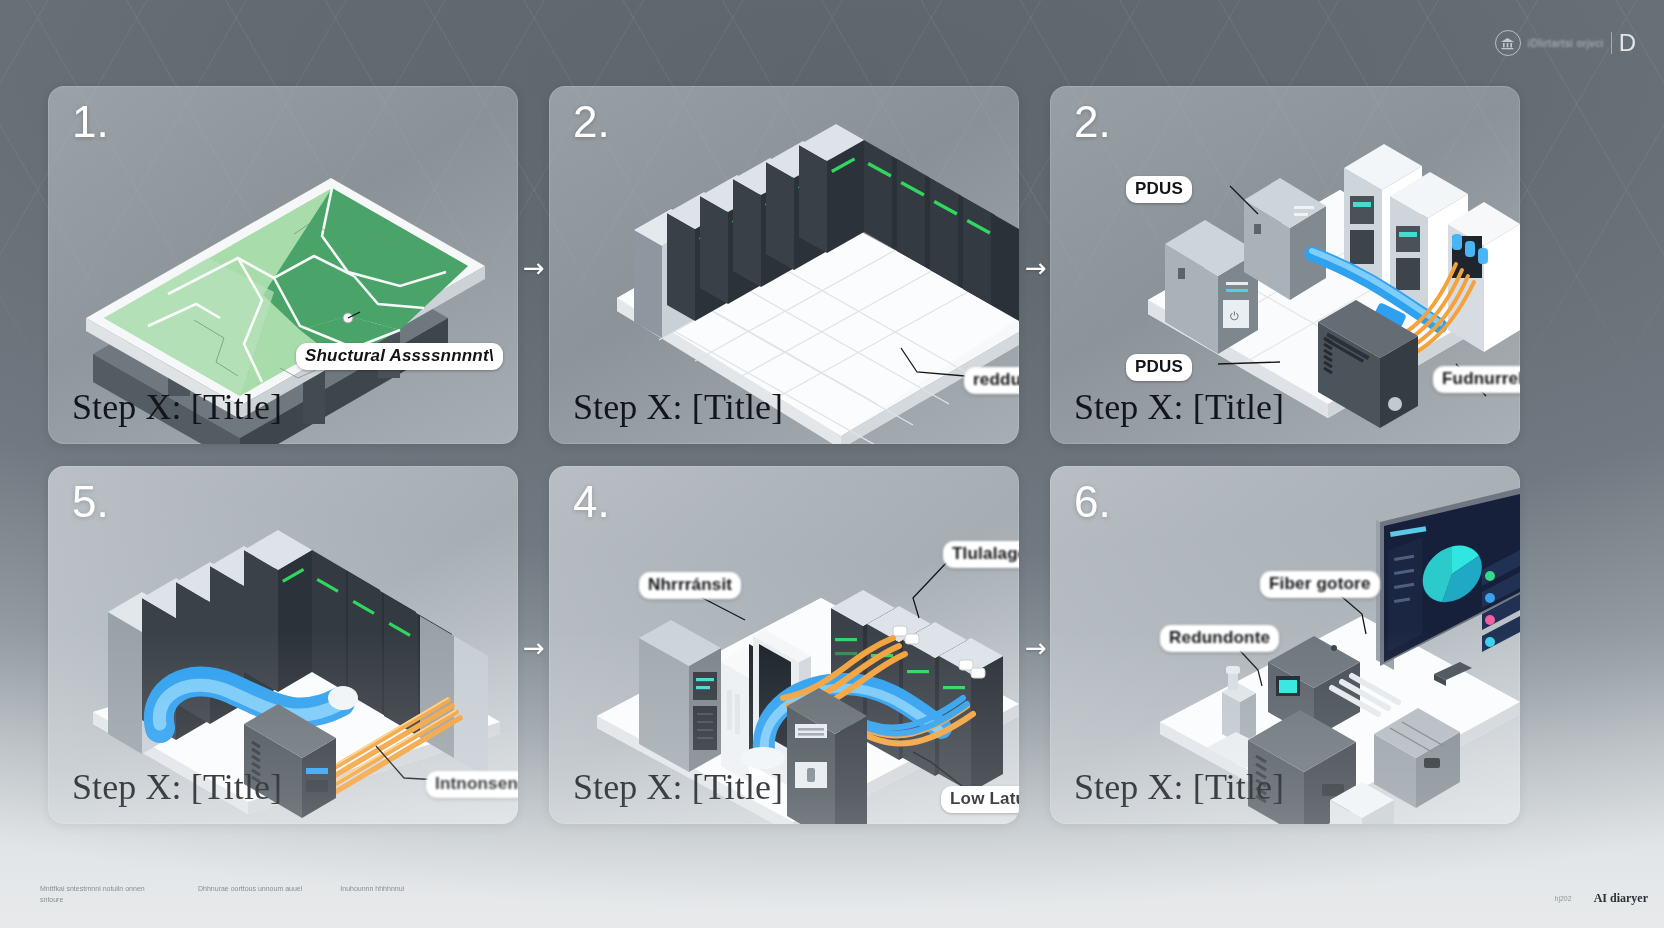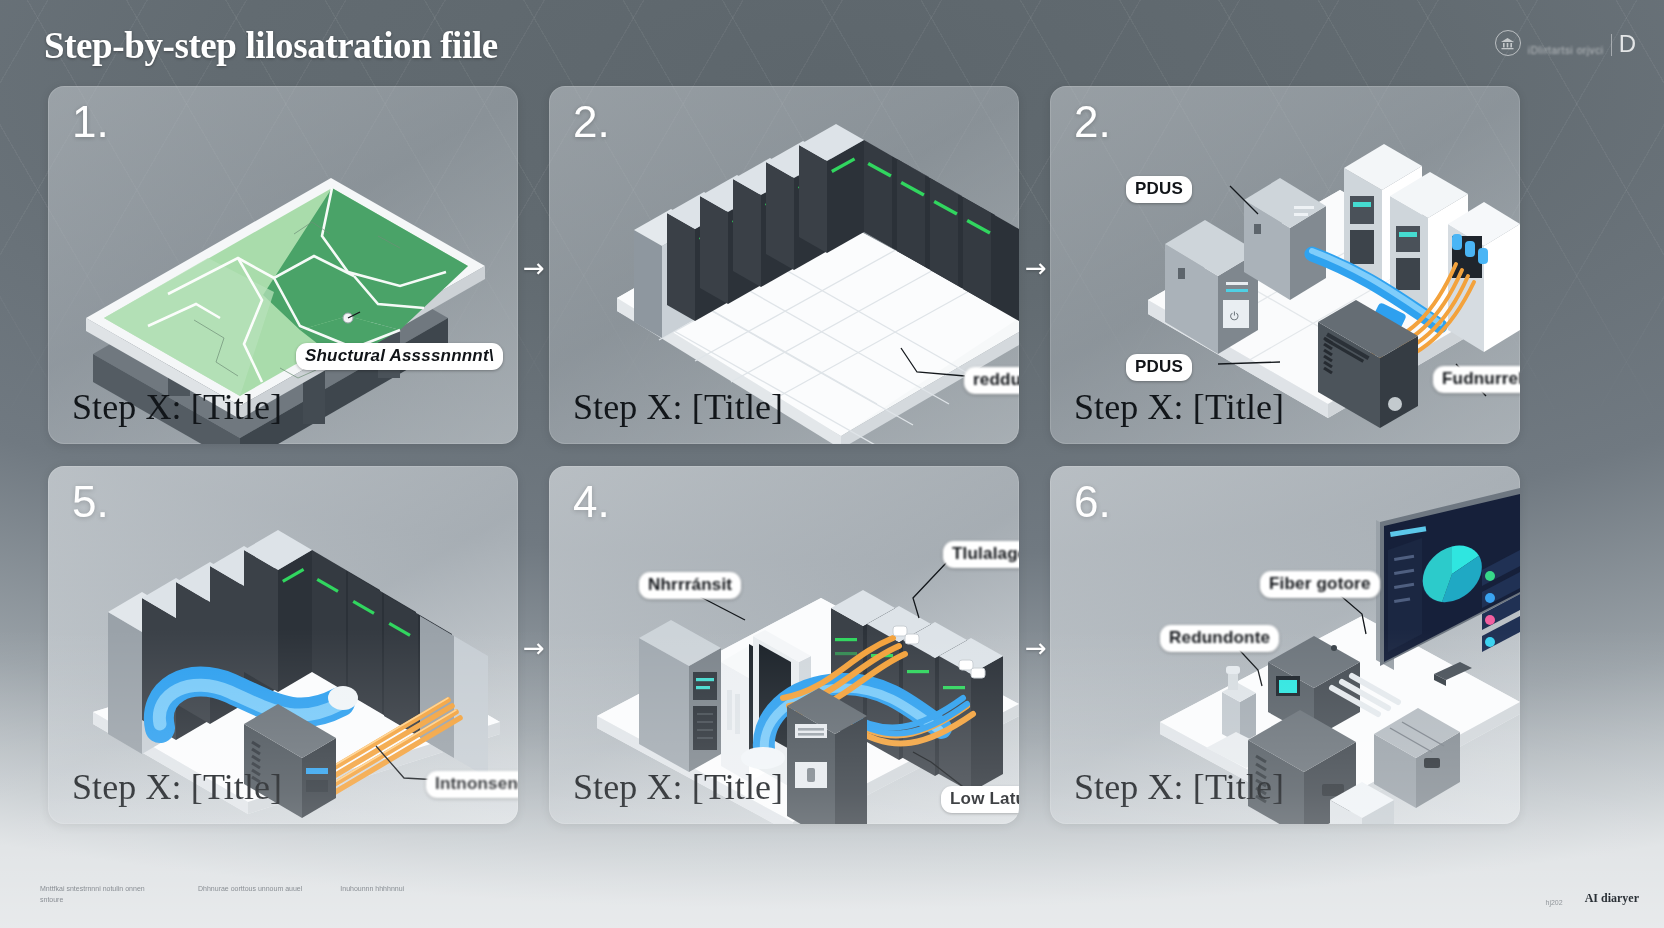--- a/index.html
+++ b/index.html
@@ -34,21 +34,21 @@
 
   
   .header { position:absolute; left:0; top:0; width:1664px; height:86px; }
   .title {
     position:absolute; left:44px; top:24px;
     font-family:"Liberation Serif", serif;
     font-weight:700; font-size:37px; letter-spacing:-.4px; color:#ffffff;
     text-shadow:0 1px 3px rgba(0,0,0,.35);
     white-space:nowrap;
   }
-  .brand { position:absolute; right:28px; top:30px; display:flex; align-items:flex-end; gap:7px; }
+  .brand { position:absolute; right:28px; top:30px; display:flex; align-items:center; gap:7px; }
   .brand-mark {
     width:26px; height:26px; border-radius:50%;
     border:1.6px solid rgba(255,255,255,.72);
     display:flex; align-items:center; justify-content:center;
     opacity:.78;
   }
   .brand-mark svg { display:block; }
   .brand-txt {
     font-family:"Liberation Sans", sans-serif;
     font-size:10px; color:rgba(255,255,255,.55); letter-spacing:.6px;
@@ -128,40 +128,39 @@
   .footer { position:absolute; left:0; bottom:0; width:1664px; height:60px; }
   .foot-cols {
     position:absolute; left:40px; bottom:22px;
     display:flex; gap:38px;
     font-family:"Liberation Sans", sans-serif;
     font-size:7px; color:rgba(60,68,76,.55); line-height:1.55;
     filter:blur(.7px);
   }
   .foot-cols div { max-width:120px; }
   .foot-right {
-    position:absolute; right:25px; bottom:22px;
-    display:flex; align-items:flex-end; gap:22px;
+    position:absolute; right:16px; bottom:22px;
+    display:flex; align-items:center; gap:22px;
   }
   .foot-meta {
     font-family:"Liberation Sans", sans-serif;
     font-size:7px; color:rgba(60,68,76,.5); filter:blur(.7px);
   }
   .foot-brand {
     font-family:"Liberation Serif", serif;
     font-size:12px; font-weight:700; color:#2a3036;
   }
 </style>
 </head>
 <body>
 
 <div id="root">
   <div class="iso-grid"></div>
 
   <div class="header">
-    <div class="title">Step-by-step lilosatration fiile</div>
     <div class="brand">
       <span class="brand-mark">
         <svg width="15" height="13" viewBox="0 0 15 13" aria-hidden="true">
           <path d="M1 5 L7.5 1 L14 5 Z" fill="rgba(255,255,255,.8)"></path>
           <rect x="3" y="6" width="1.6" height="4.4" fill="rgba(255,255,255,.8)"></rect>
           <rect x="6.7" y="6" width="1.6" height="4.4" fill="rgba(255,255,255,.8)"></rect>
           <rect x="10.4" y="6" width="1.6" height="4.4" fill="rgba(255,255,255,.8)"></rect>
           <rect x="1.5" y="11" width="12" height="1.3" fill="rgba(255,255,255,.8)"></rect>
         </svg>
       </span>

